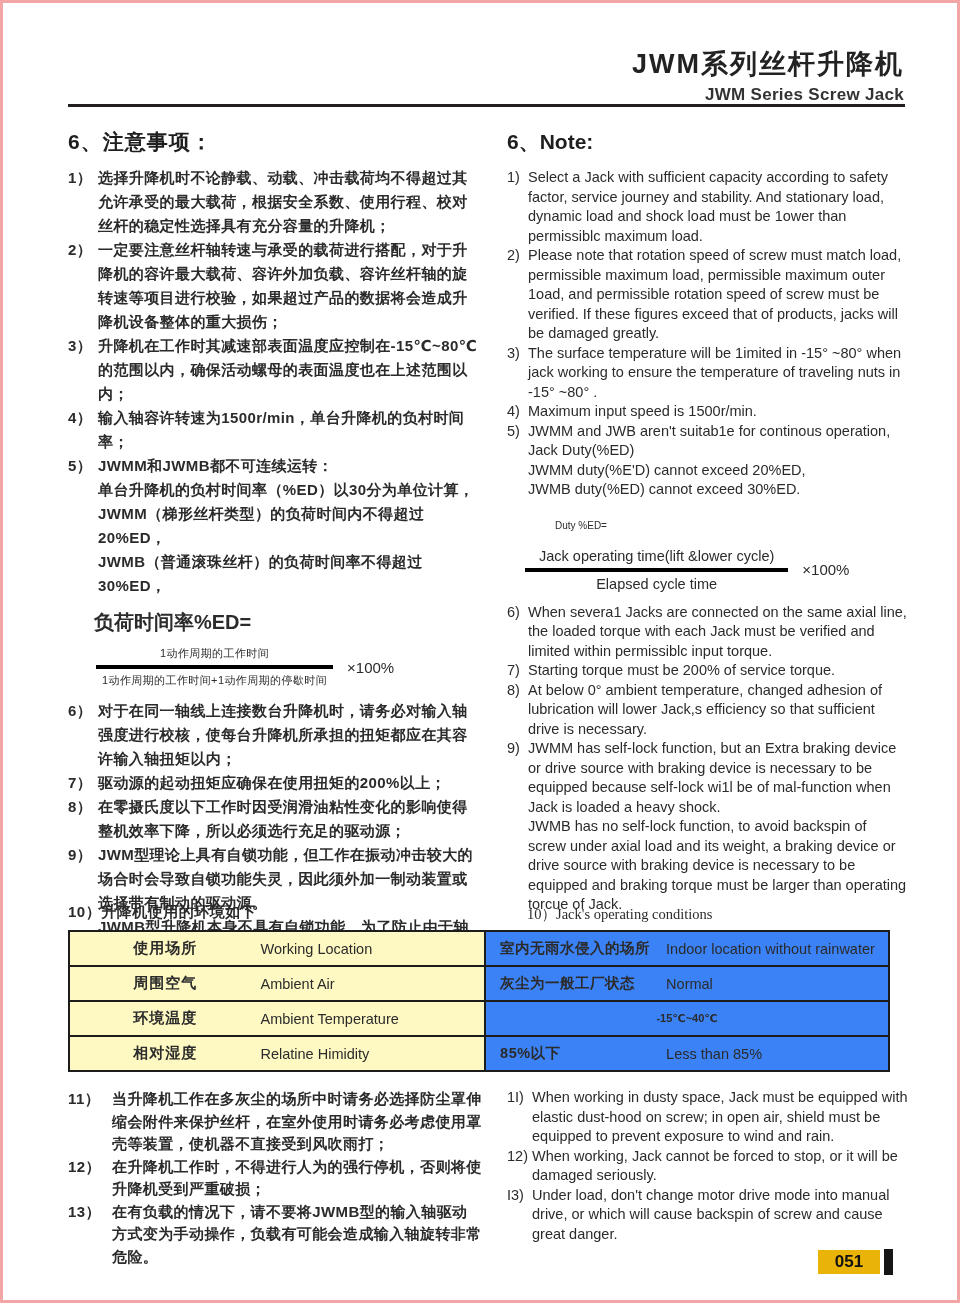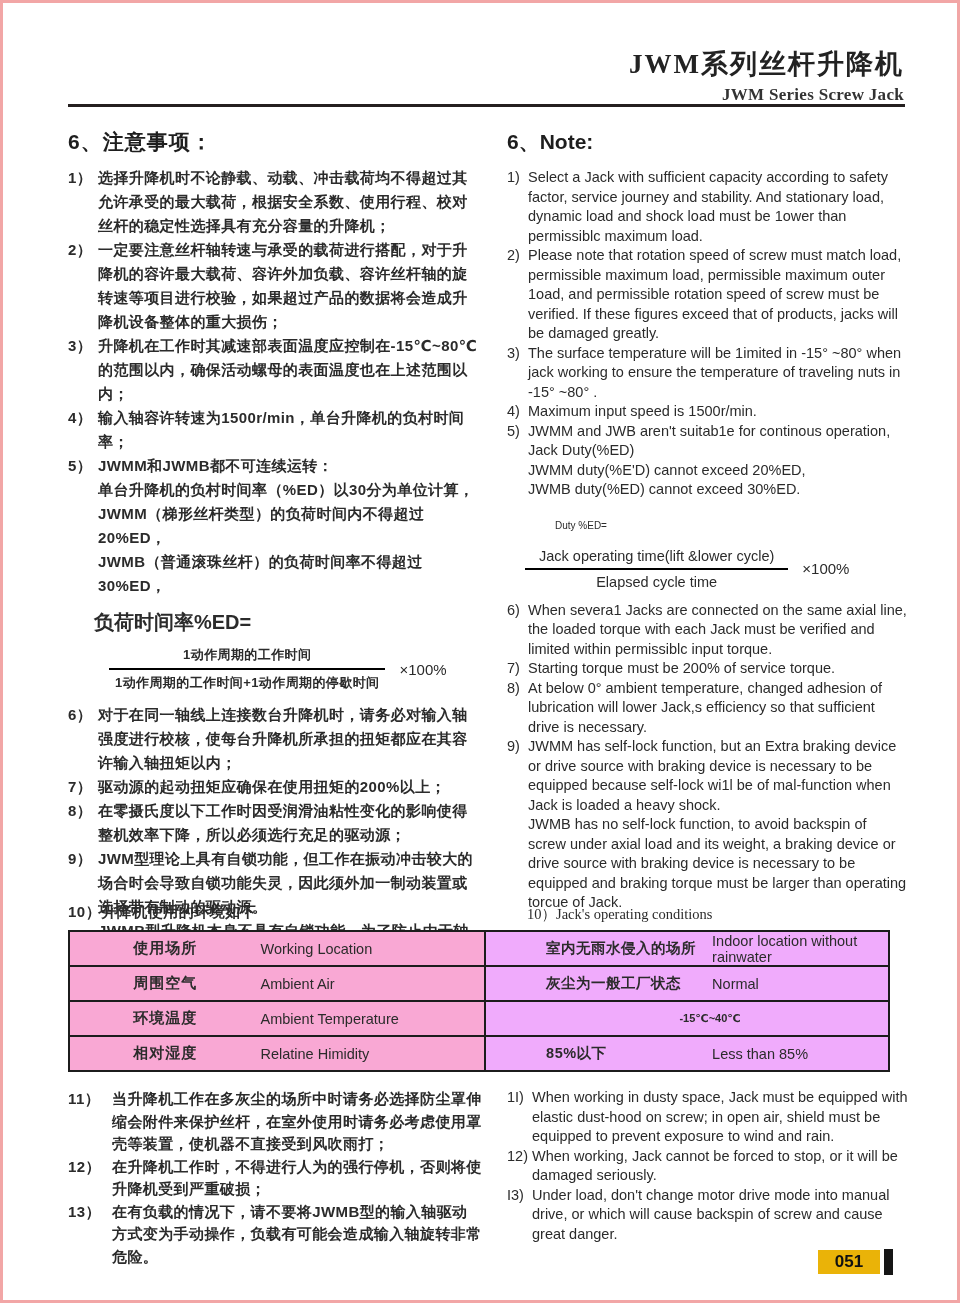--- a/index.html
+++ b/index.html
@@ -3,21 +3,21 @@
 <meta charset="utf-8">
 <style>
   html,body{margin:0;padding:0;}
   body{
     width:960px;height:1303px;position:relative;background:#ffffff;
     font-family:"Liberation Sans","DejaVu Sans",sans-serif;color:#2b2b2b;
     overflow:hidden;
   }
   .page-frame{position:absolute;inset:0;border:3px solid #f2a6a6;pointer-events:none;}
   
-  .header{position:absolute;top:46px;right:56px;text-align:right;font-family:Liberation Serif, serif;}
+  .header{position:absolute;top:46px;right:56px;text-align:right;}
   .title-zh{font-size:27px;font-weight:700;letter-spacing:2px;color:#222;}
   .title-en{font-size:17px;font-weight:700;margin-top:3px;color:#333;letter-spacing:0.3px;}
   .header-rule{position:absolute;left:68px;top:104px;width:837px;height:3px;background:#241f1f;}
   
   .col-left{position:absolute;left:68px;top:128px;width:414px;}
   .col-right{position:absolute;left:507px;top:128px;width:400px;}
   .heading-zh{font-size:21px;font-weight:800;letter-spacing:1px;margin-bottom:10px;color:#1e1e1e;}
   .heading-en{font-size:21px;font-weight:800;margin-bottom:12px;color:#1e1e1e;}
   .item{display:flex;}
   .zh .item, .item.zh{font-size:15px;line-height:24px;font-weight:600;letter-spacing:0.4px;}
@@ -28,35 +28,35 @@
   .item .body{flex:1;}
   .ml{white-space:pre-line;}
   .para-zh{font-size:15px;line-height:24px;font-weight:600;letter-spacing:0.4px;text-indent:2em;}
   
   .duty-label-zh{margin:12px 0 0 26px;font-size:20px;font-weight:600;line-height:24px;}
   .duty-label-en{margin:16px 0 0 48px;font-size:10px;line-height:20px;}
   .frac-row{display:flex;align-items:center;margin-top:10px;}
   .frac-row.l{margin-left:28px;}
   .frac-row.r{margin-left:18px;}
   .frac{text-align:center;}
-  .frac .top{padding:2px 14px 4px;border-bottom:2px solid #000000;}
+  .frac .top{padding:2px 14px 4px;border-bottom:4px solid #000000;}
   .frac .bot{padding:4px 6px 2px;}
-  .frac-zh .top,.frac-zh .bot{font-size:13px;font-weight:700;letter-spacing:0.4px;margin-left:13px;}
+  .frac-zh .top,.frac-zh .bot{font-size:11px;font-weight:400;letter-spacing:0.4px;}
   .frac-en .top,.frac-en .bot{font-size:14.5px;}
   .frac-mult{margin-left:14px;font-size:15px;}
   .gap-b{margin-top:9px;}
   
   .item10-left{position:absolute;left:68px;top:903px;font-size:15px;font-weight:600;letter-spacing:0.5px;}
   .item10-right{position:absolute;left:527px;top:905px;font-size:14.5px;font-family:Liberation Serif, serif;}
   
   .env-table{position:absolute;left:68px;top:930px;width:822px;height:142px;border-collapse:collapse;table-layout:fixed;}
   .env-table td{border:2px solid #1c1c1c;padding:0;vertical-align:middle;}
   .env-table tr{height:25%;}
-  td.cl{background:#f9a8d4;width:50.5%;margin-left:8px;}
-  td.cr{background:#f0abfc;padding-left:46px;}
+  td.cl{background:#fef9c3;width:50.5%;margin-left:8px;}
+  td.cr{background:#3b82f6;}
   .cl-inner{display:flex;align-items:center;}
   .cl-inner .tzh{width:46%;text-align:center;font-size:15px;font-weight:600;letter-spacing:1px;}
   .cl-inner .ten{width:54%;text-align:left;font-size:14.5px;}
   .cr-inner{display:flex;align-items:center;padding-left:14px;}
   .cr-inner .vzh{width:166px;font-size:14.5px;font-weight:600;letter-spacing:0.5px;}
   .cr-inner .ven{flex:1;font-size:14.5px;}
   .cr-inner.center{justify-content:center;padding-left:0;}
   .cr-inner.center .vc{font-size:11px;font-weight:600;}
   
   .bottom-left{position:absolute;left:68px;top:1088px;width:414px;}

